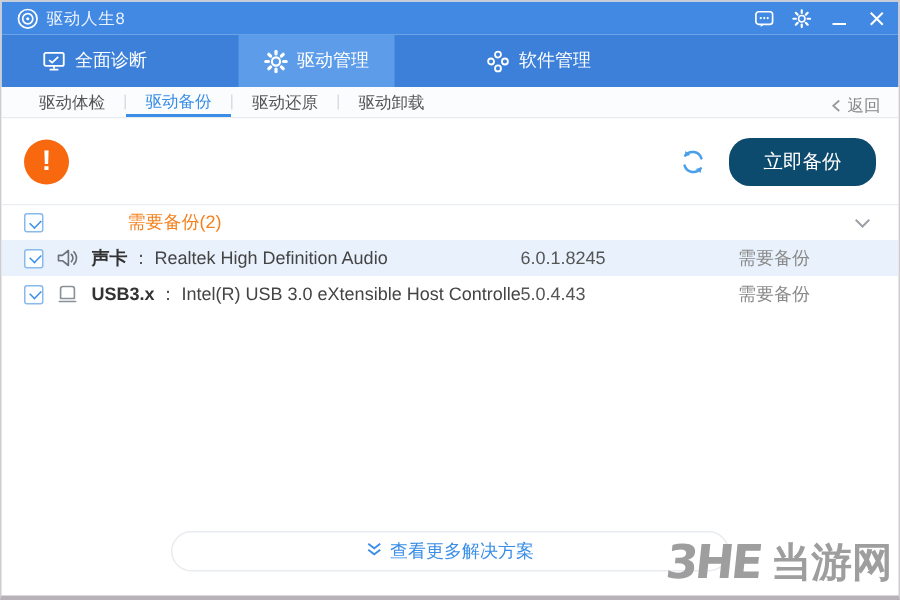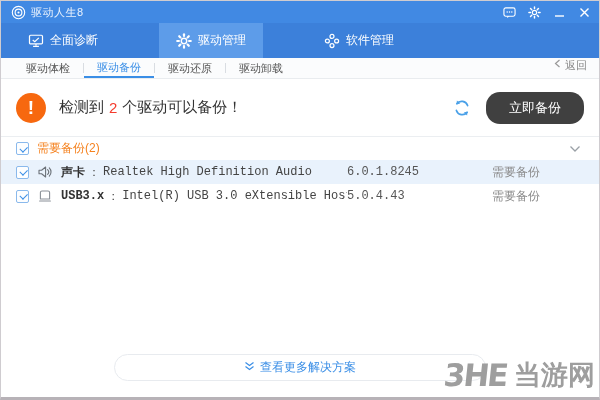--- a/index.html
+++ b/index.html
@@ -20,40 +20,40 @@
   
   .navbar{ height:35px; background:#3c80da; display:flex; align-items:stretch; padding-left:10px;gap:44px; }
   .nav-tab{ display:flex; align-items:center; gap:6px; padding:0 17px; color:#fff; font-size:12px; cursor:pointer; }
   .nav-tab.active{ background:#5d9ce9; }
   .nav-tab svg{ display:block; }
   
   .subnav{ height:21px; background:#fbfcfd; border-bottom:1px solid #e9ecef; display:flex; align-items:stretch; padding:0 12px; font-size:11px; color:#555; }
   .subtab{ display:flex; align-items:center; padding:0 13px; cursor:pointer; position:relative; }
   .subtab.active{ color:#3a8ee6; border-bottom:2px solid #3a8ee6; }
   .subsep{ width:1px; height:10px; background:#d9dde2; align-self:center; }
-  .back-link{ margin-left:auto; display:flex; align-items:flex-start; gap:4px; color:#888; cursor:pointer; }
+  .back-link{ margin-left:auto; display:flex; align-items:flex-end; gap:4px; color:#888; cursor:pointer; }
   
   .alert-row{ height:58px; display:flex; align-items:center; padding:0 15px; background:#fff; border-bottom:1px solid #ebeef1; }
   .alert-badge{ width:30px; height:30px; border-radius:50%; background:#f7680f; color:#fff; font-size:19px; font-weight:bold;
     display:flex; align-items:center; justify-content:center; margin-right:13px; flex:none; }
   .alert-text{ font-size:15px; color:#333; display:flex; align-items:center; }
   .alert-count{ color:#f43b2d; margin:0 5px; }
   .refresh-btn{ margin-left:auto; width:22px; height:22px; cursor:pointer; display:flex; }
-  .backup-btn{ margin-left:13px; height:28px; padding:16px 23px; border-radius:14px; background:#404040; color:#fff;
+  .backup-btn{ margin-left:13px; height:28px; padding:16px 23px; border-radius:14px; background:#0c4a6e; color:#fff;
     font-size:13px; display:flex; align-items:center; border:none; cursor:pointer; }
   
-  .group-row{ height:23px; display:flex; align-items:center; padding:0 15px; background:#fff; }
+  .group-row{ height:23px; display:flex; align-items:center; padding:0 15px; background:#fff;gap:48px; }
   .group-label{ font-size:12px; color:#f5821f; margin-left:8px; }
   .group-chevron{ margin-left:auto; cursor:pointer; display:flex; padding-right:3px; }
   
   .checkbox{ width:13px; height:13px; border:1px solid #8ab9ec; border-radius:2px; background:#fdfeff; position:relative; flex:none; cursor:pointer; }
   .checkbox::after{ content:""; position:absolute; left:2.5px; top:2.5px; width:6px; height:3.5px;
     border-left:1.6px solid #3a8ee6; border-bottom:1.6px solid #3a8ee6; transform:rotate(-45deg); }
   
-  .item-row{ height:24px; display:flex; align-items:center; padding:0 15px; font-size:12px; cursor:pointer;font-family:Liberation Mono, monospace; }
+  .item-row{ height:24px; display:flex; align-items:center; padding:0 15px; font-size:12px; cursor:pointer; }
   .item-row.highlight{ background:#e9f2fc; }
   .dev-icon{ width:16px; height:16px; margin:0 8px; flex:none; display:flex; }
   .dev-type{ font-weight:bold; color:#333; }
   .dev-sep{ color:#555; margin:0 3px; }
   .dev-name{ color:#444; flex:1; white-space:nowrap; overflow:hidden; }
   .col-version{ width:145px; color:#555; flex:none; }
   .col-status{ width:92px; color:#8a8a8a; flex:none; }
   
   .more-btn{ position:absolute; left:50%; transform:translateX(-50%); bottom:16px; width:372px; height:27px;
     border:1px solid #e8ebef; border-radius:14px; background:#fff; display:flex; align-items:center; justify-content:center;
@@ -178,25 +178,20 @@
         <svg width="7" height="9" viewBox="0 0 7 9">
             <polyline points="5.5,1 1.5,4.5 5.5,8" fill="none" stroke="#999" stroke-width="1.2"></polyline>
           </svg>
       </span>
       <span>返回</span>
     </div>
   </div>
 
   <div class="alert-row">
     <span class="alert-badge">!</span>
-    <span class="alert-text">
-      <span>检测到</span>
-      <span class="alert-count">2</span>
-      <span>个驱动可以备份！</span>
-    </span>
     <span class="refresh-btn">
       <svg width="22" height="22" viewBox="0 0 22 22">
         <path d="M16.6 8.6 A6.2 6.2 0 0 0 5.8 6.7" fill="none" stroke="#49a0e8" stroke-width="1.7" stroke-linecap="round"></path>
         <path d="M5.9 3.6 L5.5 7.4 L9.2 6.4 Z" fill="#49a0e8"></path>
         <path d="M5.4 13.4 A6.2 6.2 0 0 0 16.2 15.3" fill="none" stroke="#49a0e8" stroke-width="1.7" stroke-linecap="round"></path>
         <path d="M16.1 18.4 L16.5 14.6 L12.8 15.6 Z" fill="#49a0e8"></path>
       </svg>
     </span>
     <button class="backup-btn">立即备份</button>
   </div>

